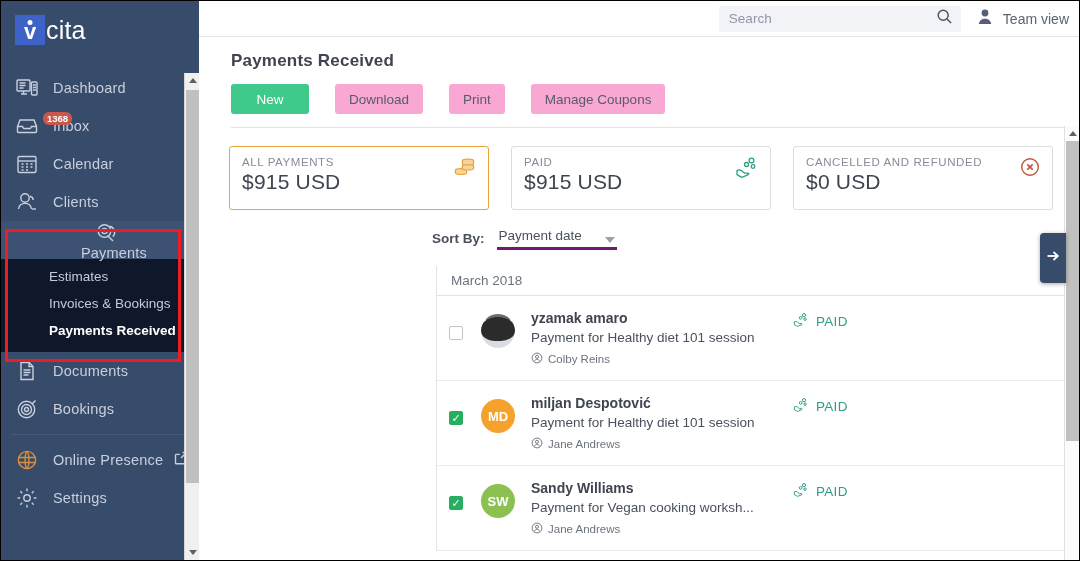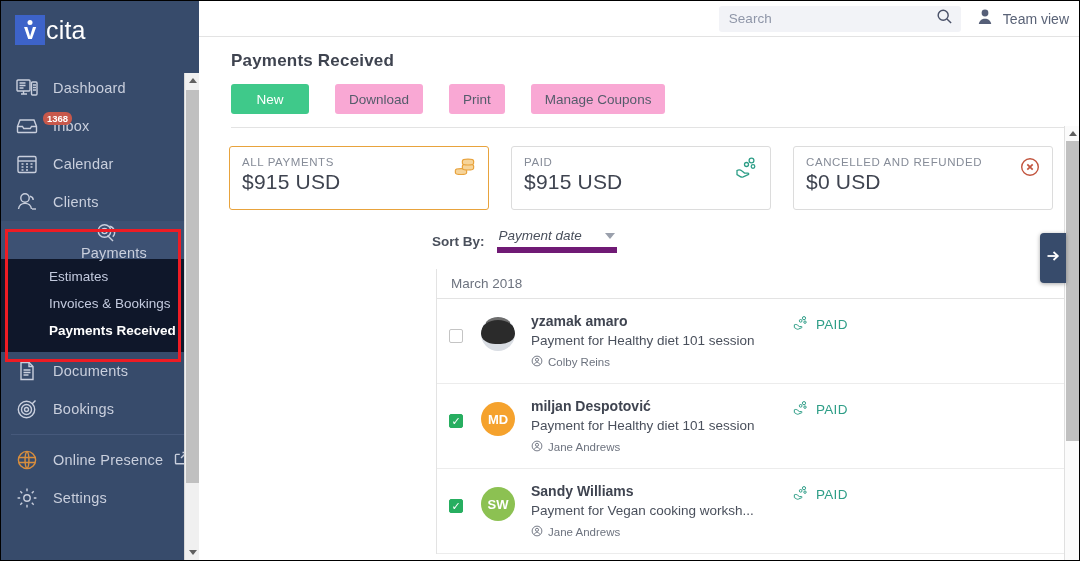--- a/index.html
+++ b/index.html
@@ -109,22 +109,22 @@
   }
   .card.accent { border: 1px solid #e8a33d; }
   .card .c-label { font-size: 11.5px; color: #868c98; letter-spacing: .6px; }
   .card .c-value { font-size: 21px; color: #3f4450; margin-top: 2px; letter-spacing: .2px; }
   .card .c-icon { position: absolute; right: 11px; top: 9px; }
 
   
   .sort-row { display: flex; align-items: flex-end; padding: 18px 0 0 233px; }
   .sort-label { font-size: 13.5px; font-weight: bold; color: #4a505c; margin-right: 12px; padding-bottom: 4px; }
   .sort-select {
-    width: 120px; border-bottom: 6px solid #701a75; display: flex; align-items: center;
-    justify-content: space-between; padding: 0 2px 4px 2px; cursor: pointer; font-style: italic;
+    width: 120px; border-bottom: 3px solid #701a75; display: flex; align-items: flex-end;
+    justify-content: space-between; padding: 0 2px 4px 2px; cursor: pointer;
   }
   .sort-select .sv { font-size: 13.5px; color: #4a505c; }
   .caret { width: 0; height: 0; border-left: 5px solid transparent; border-right: 5px solid transparent; border-top: 6px solid #9aa0ac; }
 
   
   .list-wrap { margin: 16px 0 0 237px; border-left: 1px solid #e3e3e3; width: 818px; }
   .month-head {
     display: flex; align-items: center; justify-content: space-between;
     height: 30px; padding: 0 12px 0 14px; border-bottom: 1px solid #e3e3e3;
   }

